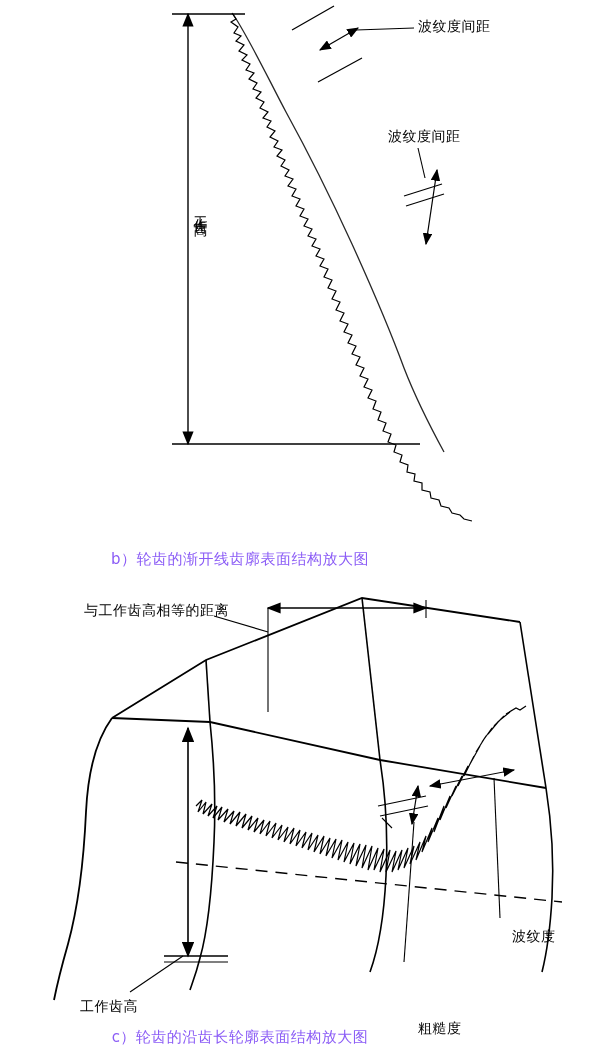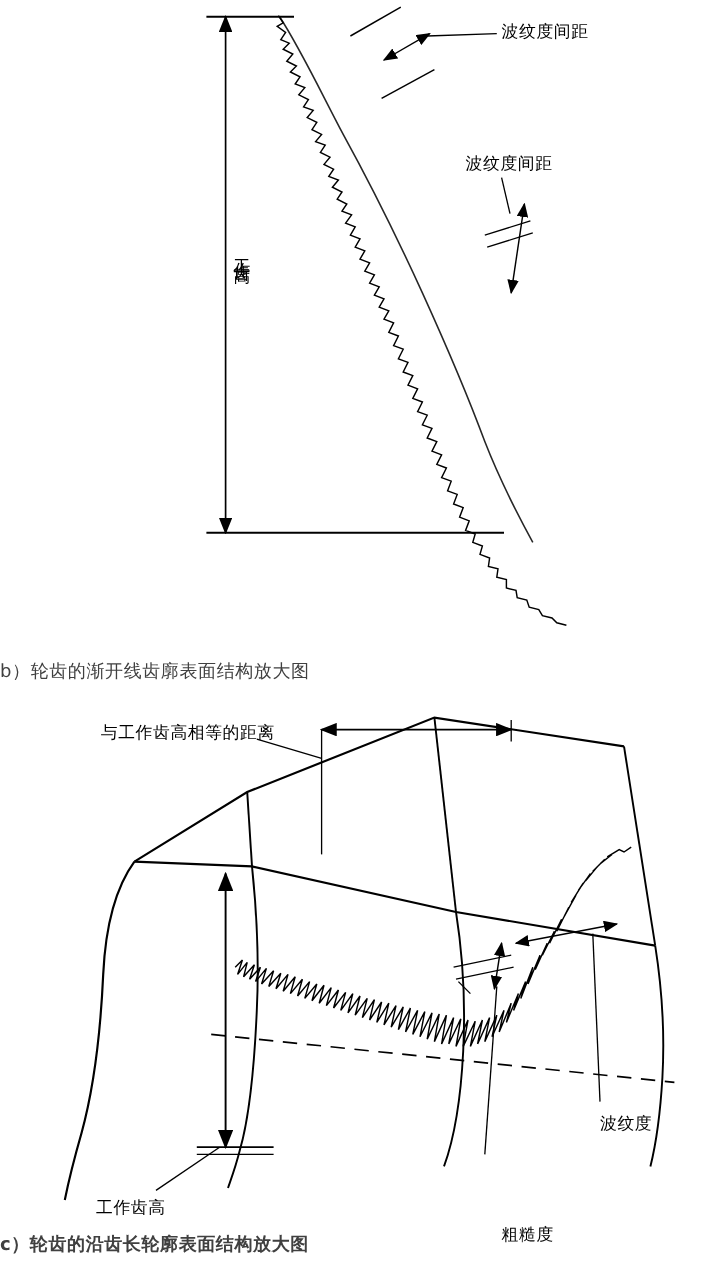--- a/index.html
+++ b/index.html
@@ -18,28 +18,28 @@
   .fig {
     position: absolute;
     left: 0;
     top: 0;
     width: 600px;
     height: 1056px;
   }
   .caption {
     position: absolute;
     width: 480px;
-    text-align: left;
+    text-align: center;
     font-size: 15px;
     font-family: "DejaVu Sans", "Liberation Sans", sans-serif;
     letter-spacing: 0.5px;
-    color: #404040;
+    color: #8b5cf6;
   }
   #caption-b { top: 550px; }
-  #caption-c { top: 1028px; font-weight: bold; }
+  #caption-c { top: 1028px; }
 
   .lbl {
     position: absolute;
     font-size: 14px;
     font-family: "DejaVu Sans", "Liberation Sans", sans-serif;
     color: #000;
     white-space: nowrap;
     letter-spacing: 0.5px;
   }
   .lbl-vert {
@@ -49,21 +49,21 @@
     color: #000;
     white-space: nowrap;
     writing-mode: vertical-rl;
     letter-spacing: 2px;
   }
   #lbl-waviness-spacing { left: 418px; top: 18px; text-align: right; }
   #lbl-roughness-spacing { left: 388px; top: 128px; }
   #lbl-working-height { left: 192px; top: 205px; }
   #lbl-equal-distance { left: 84px; top: 602px; }
   #lbl-roughness { left: 418px; top: 1020px; }
-  #lbl-waviness { left: 500px; top: 928px; }
+  #lbl-waviness { left: 512px; top: 928px; }
   #lbl-working-height-2 { left: 80px; top: 998px; }
 </style>
 </head>
 <body>
 
 <svg class="fig" viewBox="0 0 600 1056" xmlns="http://www.w3.org/2000/svg">
 
   <defs>
     <marker id="arrEnd" markerWidth="10" markerHeight="8" refX="9" refY="4" orient="auto">
       <path d="M0,0 L10,4 L0,8 z" fill="#000"></path>

